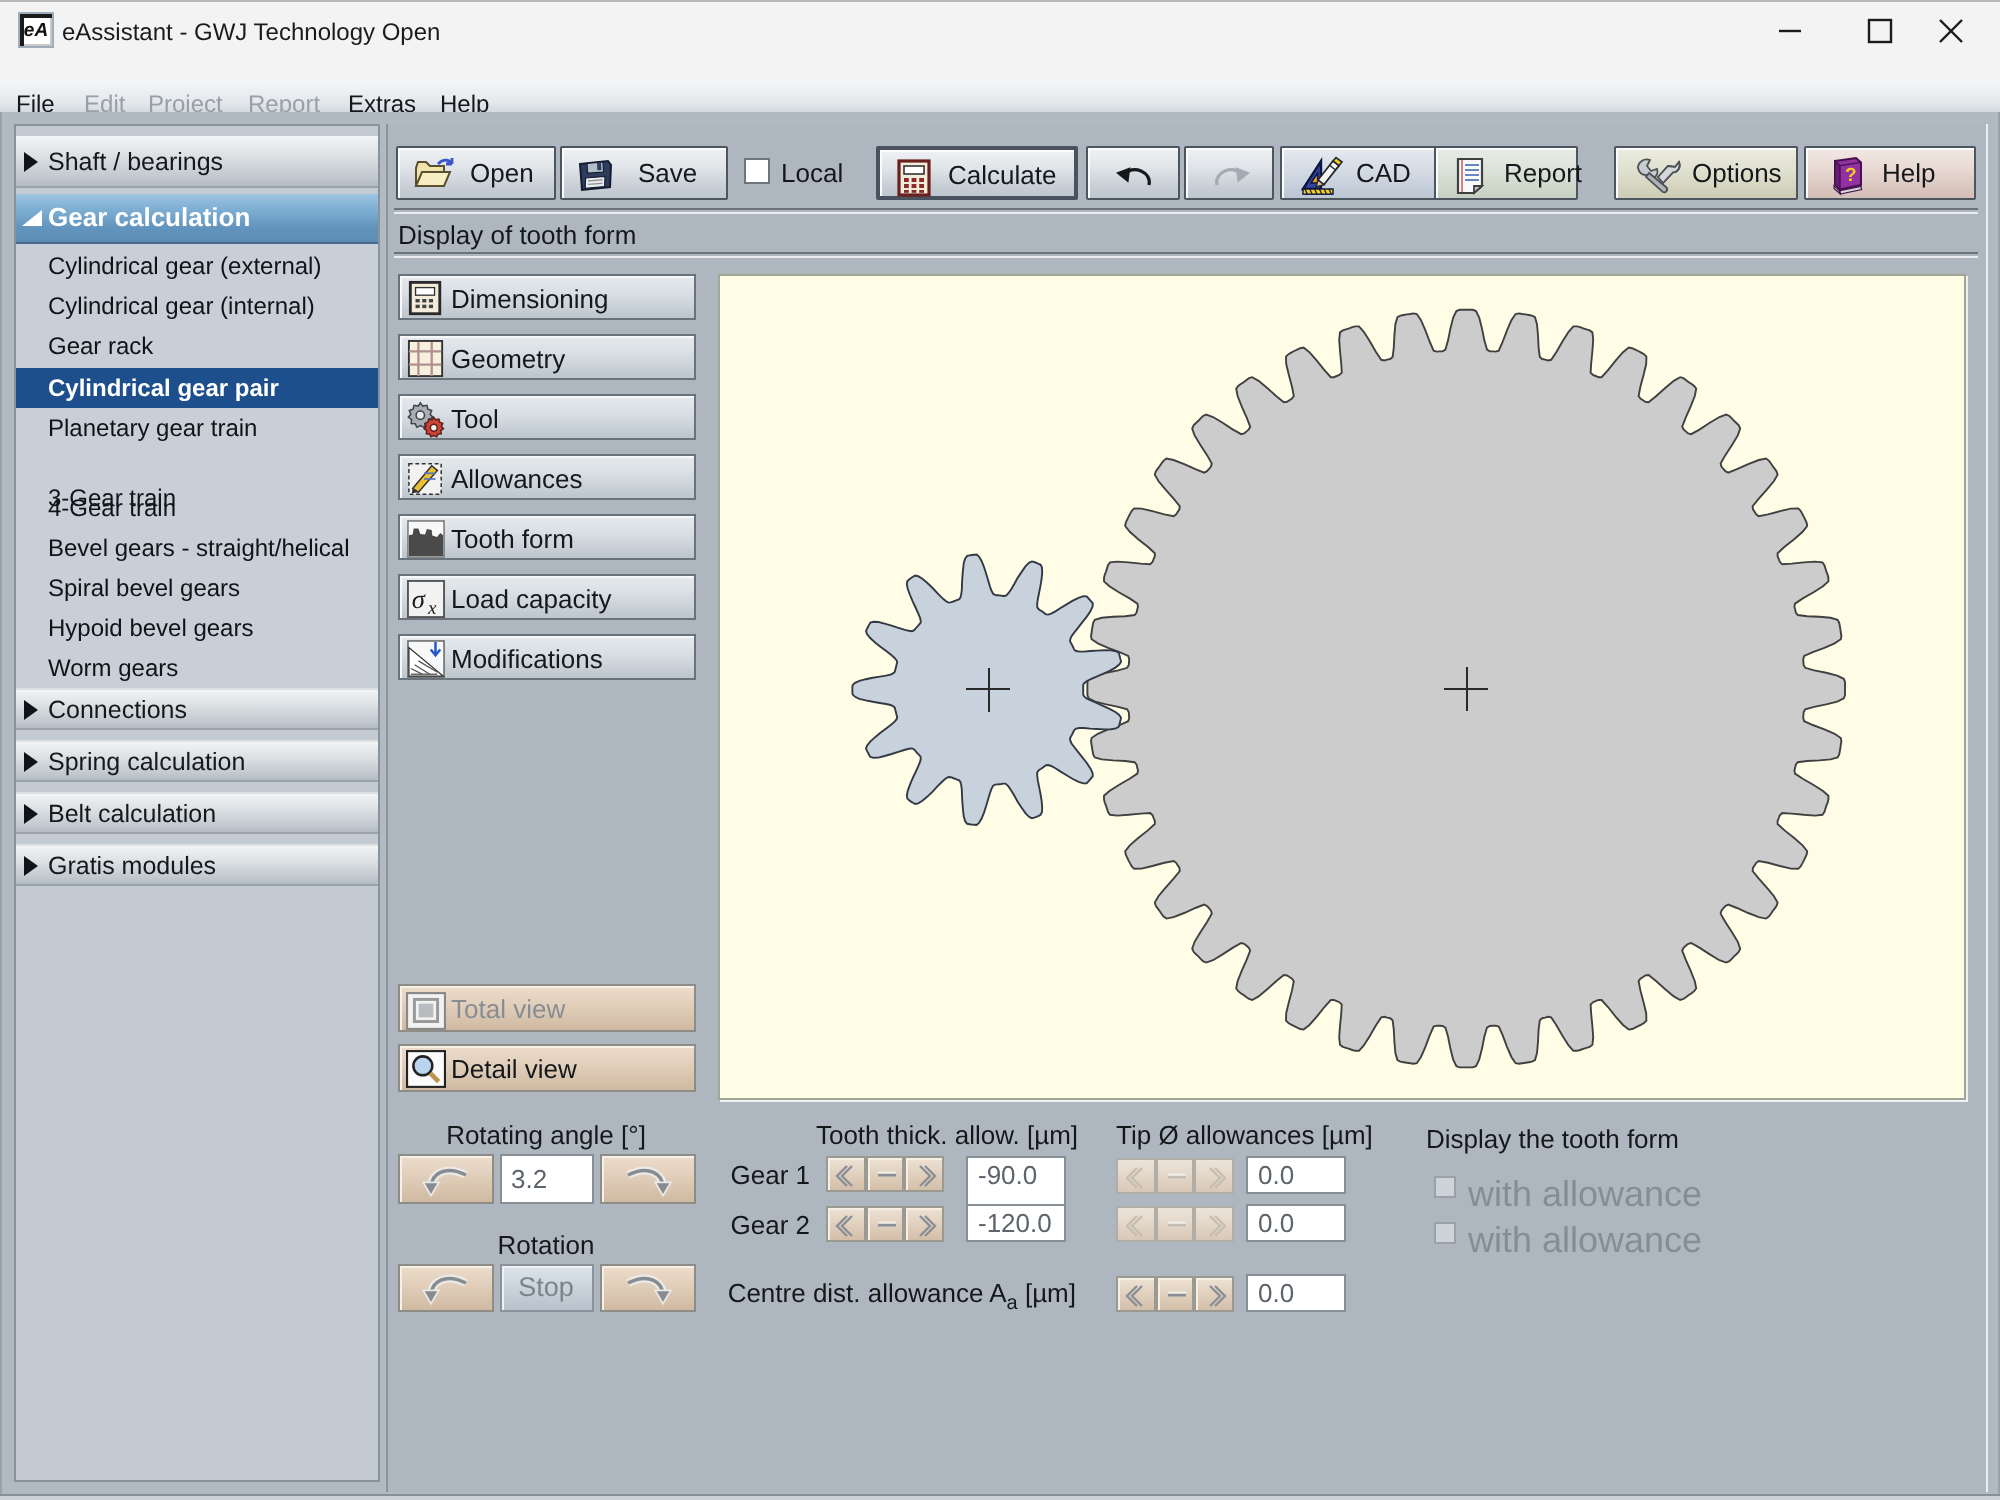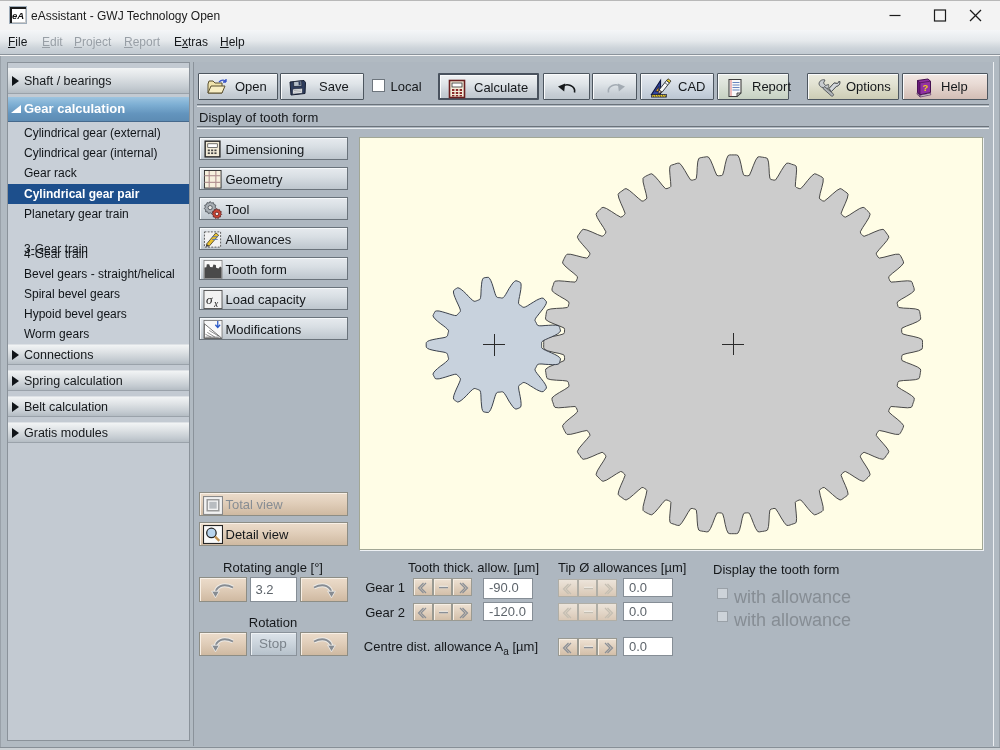--- a/index.html
+++ b/index.html
@@ -1,21 +1,21 @@
 <!DOCTYPE html>
 <html><head><meta charset="utf-8"><style>
 * { margin:0; padding:0; box-sizing:border-box; }
 html,body { width:1000px; height:750px; overflow:hidden; }
 body { font-family:"Liberation Sans", sans-serif; position:relative; background:#f3f3f3; }
 .abs { position:absolute; }
 #titlebar { left:0; top:0; width:1000px; height:31px; background:#f3f3f3; border-top:1px solid #b8b8b8; }
 #appicon { left:9px; top:6px; width:18px; height:18px; border:1px solid #9fadba;
   background:#fff; box-shadow:inset 2px 2px 0 #1a1a1a, inset -1px -1px 0 #c8c8c8; font-size:9.5px; font-weight:bold; font-style:italic; text-align:center; line-height:17px; color:#111; position:absolute; }
 #title-text { left:31px; top:0; height:31px; line-height:32px; font-size:12px; color:#1b1b1b; position:absolute; }
-#menubar { left:0; top:30px; width:1000px; height:25px;
+#menubar { left:0; top:40px; width:1000px; height:25px;
   background:linear-gradient(#f4f6f8 0%,#e5e9ec 45%,#cdd4da 75%,#c2cad1 100%);
   border-bottom:1px solid #8b939b; font-size:12px; color:#15181b; position:absolute; }
 .mitem { position:absolute; top:4.5px; }
 .mgrey { color:#989fa6; }
 #appbg { left:0; top:56px; width:1000px; height:691px; background:#b1bac2; border-left:1px solid #99a1a9; border-right:1px solid #99a1a9; position:absolute; }
 #bottomedge { left:0; top:747px; width:1000px; height:3px; background:#ccd1d5; border-top:1px solid #878f97; position:absolute; }
 #sidebar { left:7px; top:62px; width:182.5px; height:679px; background:#c3cad2; border:1px solid #8a929a; position:absolute; }
 .shead { position:absolute; left:0px; width:180.5px; height:26px;
   background:linear-gradient(#f2f4f5 0%,#dfe3e6 35%,#c3cad0 80%,#b4bcc3 100%);
   border-bottom:1px solid #9aa2aa; font-size:12.5px; color:#15181b; line-height:26px; }
@@ -151,21 +151,21 @@
     </div>
  <div class="tb" style="left:398.0px;width:45.5px;">
       <svg style="position:absolute;left:12px;top:7px" width="21" height="14" viewBox="0 0 21 14">
 <g transform="translate(21,0) scale(-1,1)">
 <path d="M17.5,11.5 C19,5 9.5,1.2 5,6" stroke="#a3abb3" stroke-width="1.6" fill="none"></path>
 <path d="M8.2,2.6 L1,5.4 L7.2,10.4 Z" fill="#a3abb3"></path>
         </g>
       </svg>
       <span style="left:0px;top:5px;color:#15181b"></span>
     </div>
- <div class="tb" style="left:446.5px;width:74px;background:linear-gradient(#e6eaf0 0%,#d6dde6 40%,#c2ccd8 85%,#bcc6d2 100%);">
+ <div class="tb" style="left:446.5px;width:90px;background:linear-gradient(#e6eaf0 0%,#d6dde6 40%,#c2ccd8 85%,#bcc6d2 100%);">
       <svg style="position:absolute;left:9px;top:3px" width="22" height="22" viewBox="0 0 22 22">
 <path d="M1.5,17.5 L10.5,3.5 L10.5,17.5 Z" fill="#3346a0" stroke="#0d1540" stroke-width="1.2"></path>
 <path d="M5.5,14.5 L8.8,9.5 L8.8,14.5 Z" fill="#e8a020" stroke="#0d1540" stroke-width="0.7"></path>
 <rect x="1.5" y="17.5" width="15" height="2.6" fill="#f3d020" stroke="#0d1540" stroke-width="0.7"></rect>
 <path d="M2.5,17.5 l1.2,2.6 m1.2,-2.6 l1.2,2.6 m1.2,-2.6 l1.2,2.6 m1.2,-2.6 l1.2,2.6 m1.2,-2.6 l1.2,2.6 m1.2,-2.6 l1.2,2.6" stroke="#0d1540" stroke-width="0.6" fill="none"></path>
 <path d="M9,13 L16.5,3.5 L19.5,5.8 L12,15.3 Z" fill="#f6f6f6" stroke="#23282e" stroke-width="0.9"></path>
 <path d="M14.8,5.6 L17.8,8" stroke="#23282e" stroke-width="0.7"></path>
 <path d="M16.5,3.5 L18,1.8 L21,4 L19.5,5.8 Z" fill="#f3d020" stroke="#23282e" stroke-width="0.8"></path>
 <path d="M9,13 L12,15.3 L8,16.5 Z" fill="#e8b8a0" stroke="#23282e" stroke-width="0.7"></path>
       </svg>
@@ -359,21 +359,21 @@
  <div class="spin" style="left:219.5px;top:516px"><svg width="18" height="18" viewBox="0 0 18 18">
         <path d="M12,4 L7,9 L12,14 M9.5,4 L4.5,9 L9.5,14" stroke="#8a8f96" stroke-width="1.2" fill="none"></path>
       </svg></div>
     <div class="spin" style="left:239.2px;top:516px"><svg width="18" height="18" viewBox="0 0 18 18">
         <path d="M5,8 L14,8" stroke="#f0ece4" stroke-width="2.6"></path>
         <path d="M5,8.6 L14,8.6" stroke="#8a8f96" stroke-width="1.4"></path>
       </svg></div>
     <div class="spin" style="left:258.9px;top:516px"><svg width="18" height="18" viewBox="0 0 18 18">
         <path d="M7,4 L12,9 L7,14 M9.5,4 L14.5,9 L9.5,14" stroke="#8a8f96" stroke-width="1.2" fill="none"></path>
       </svg></div>
- <div class="inp" style="left:289.5px;top:515.5px;width:50px;height:21px;line-height:17px">-90.0</div>
+ <div class="inp" style="left:289.5px;top:515.5px;width:50px;height:36px;line-height:17px">-90.0</div>
  <div class="lbl" style="left:211.5px;top:542.5px;transform:translateX(-100%)">Gear 2</div>
  <div class="spin" style="left:219.5px;top:540.5px"><svg width="18" height="18" viewBox="0 0 18 18">
         <path d="M12,4 L7,9 L12,14 M9.5,4 L4.5,9 L9.5,14" stroke="#8a8f96" stroke-width="1.2" fill="none"></path>
       </svg></div>
     <div class="spin" style="left:239.2px;top:540.5px"><svg width="18" height="18" viewBox="0 0 18 18">
         <path d="M5,8 L14,8" stroke="#f0ece4" stroke-width="2.6"></path>
         <path d="M5,8.6 L14,8.6" stroke="#8a8f96" stroke-width="1.4"></path>
       </svg></div>
     <div class="spin" style="left:258.9px;top:540.5px"><svg width="18" height="18" viewBox="0 0 18 18">
         <path d="M7,4 L12,9 L7,14 M9.5,4 L14.5,9 L9.5,14" stroke="#8a8f96" stroke-width="1.2" fill="none"></path>

